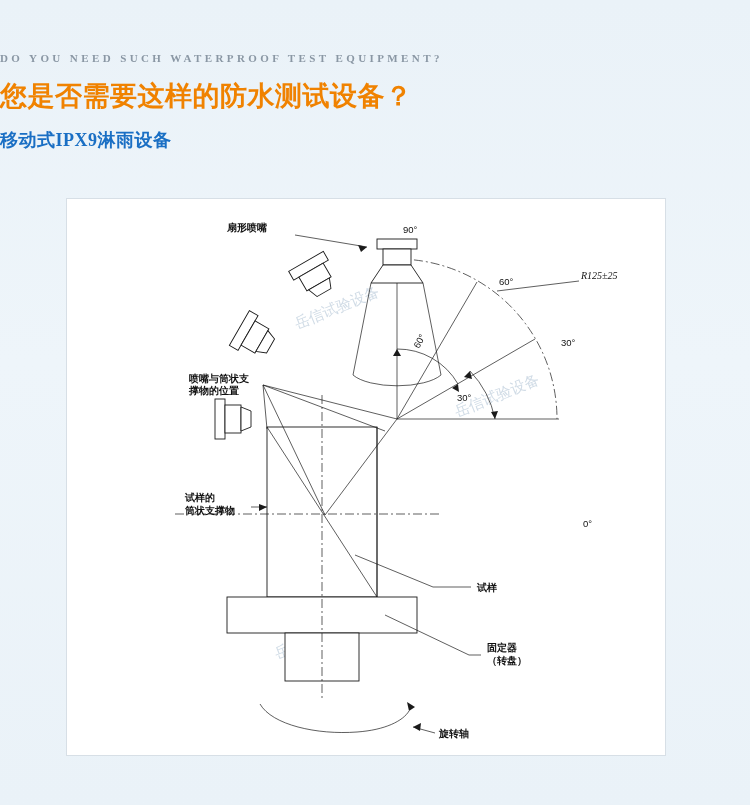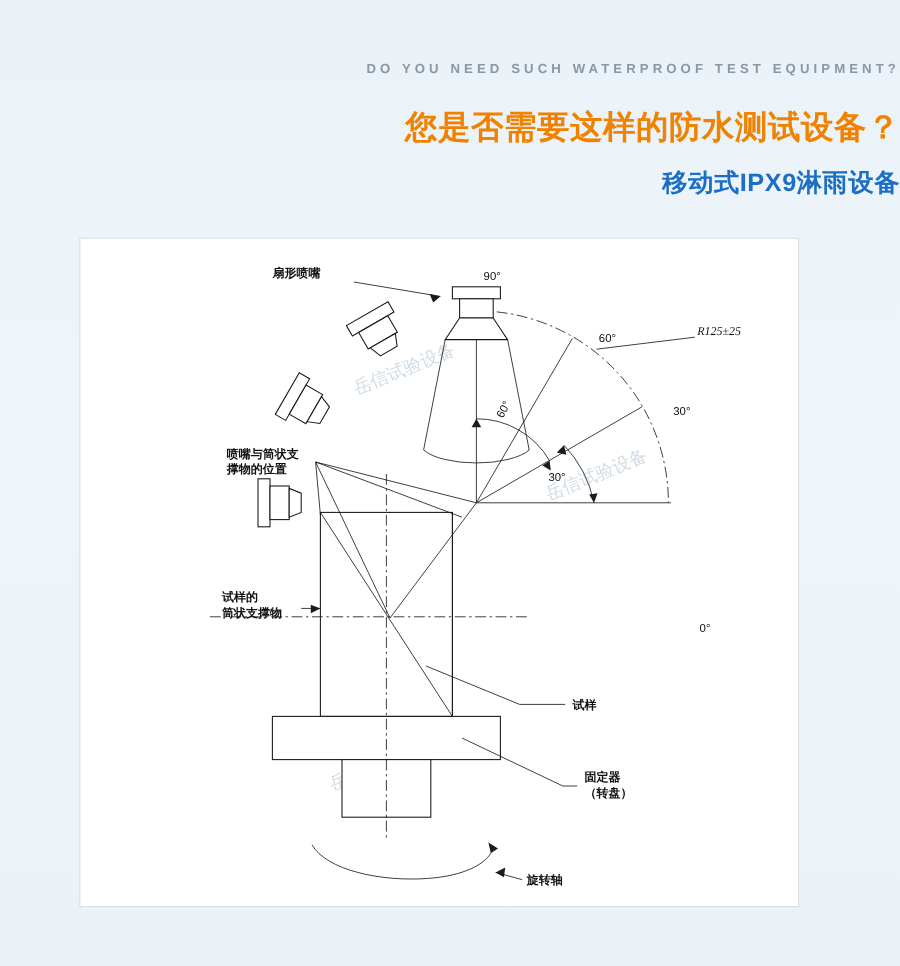--- a/index.html
+++ b/index.html
@@ -14,40 +14,41 @@
     overflow: hidden;
   }
   .page {
     position: relative;
     width: 750px;
     height: 805px;
     background: linear-gradient(180deg, #eaf2f8 0%, #eef5fa 45%, #eaf2f8 100%);
     box-sizing: border-box;
   }
   .header {
-    text-align: right;
+    text-align: left;
     padding-top: 52px;
+    font-family: Liberation Serif, serif;
   }
   .eyebrow {
     font-size: 11px;
     letter-spacing: 3.4px;
     color: #8a97a4;
     font-weight: bold;
     white-space: nowrap;
   }
   .headline {
-    margin-top: 24px;
+    margin-top: 14px;
     font-size: 27px;
     font-weight: bold;
     color: #f08200;
     letter-spacing: 0.5px;
   }
   .subheadline {
     margin-top: 14px;
-    font-size: 21px;
+    font-size: 18px;
     font-weight: bold;
     color: #1a6fc4;
     letter-spacing: 0.5px;
   }
   .principle {
     margin-top: 16px;
     font-size: 14.5px;
     color: #f0a13a;
     letter-spacing: 0.4px;
   }

